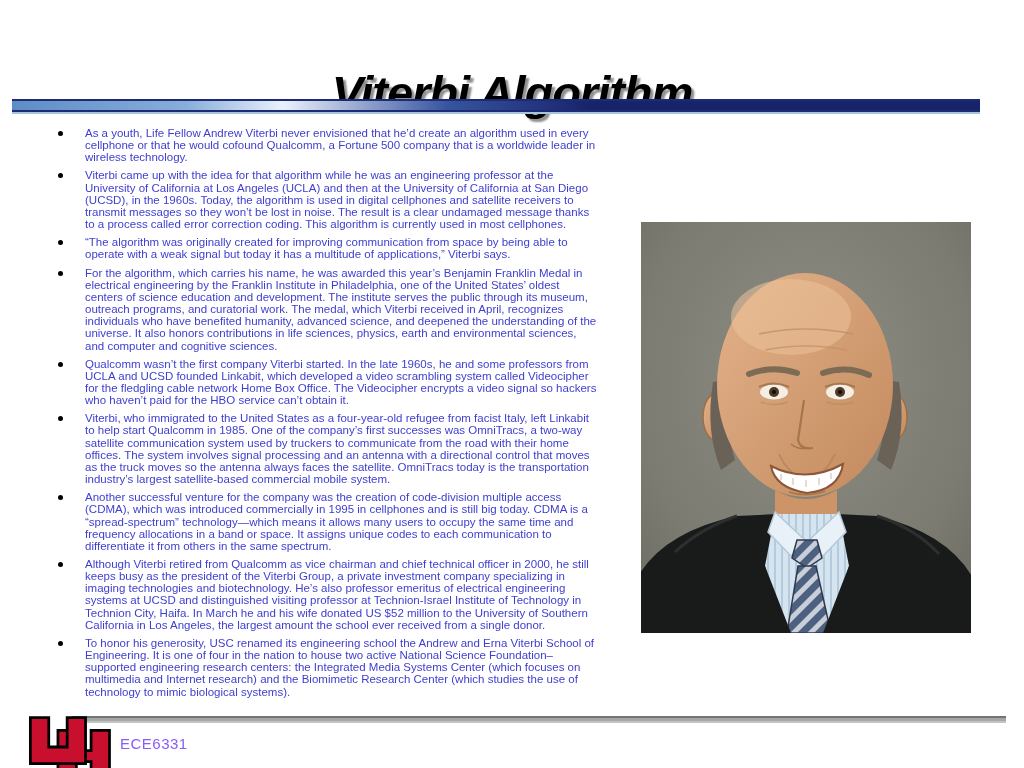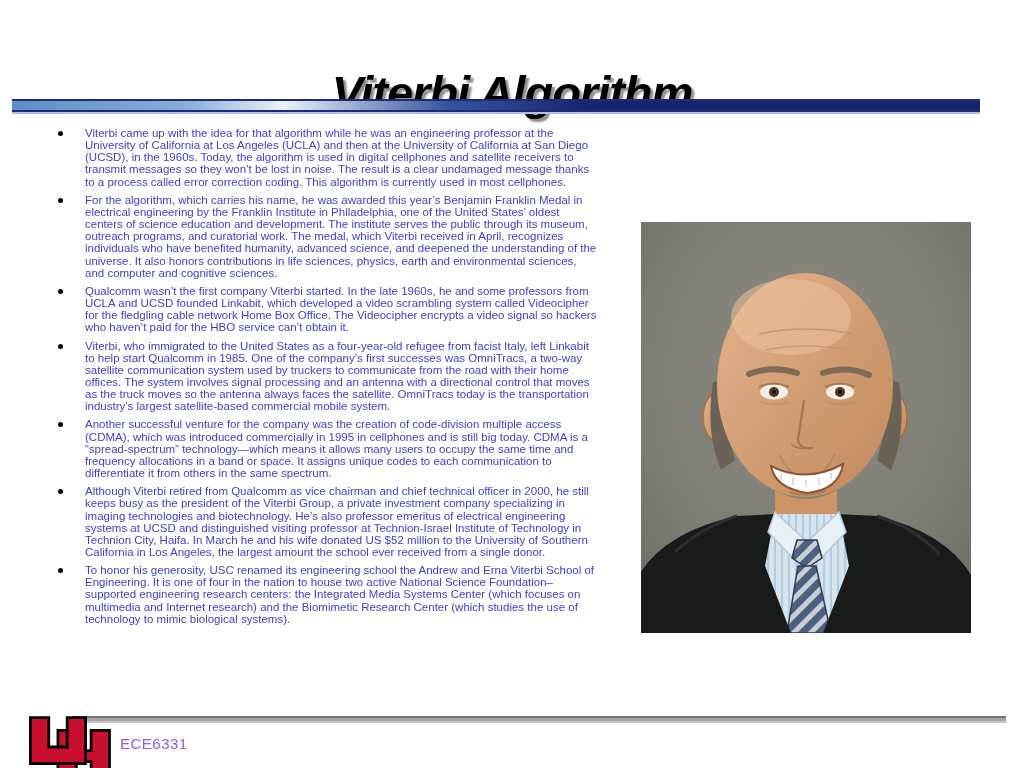--- a/index.html
+++ b/index.html
@@ -49,21 +49,23 @@
   }
 </style>
 </head>
 <body>
 
 <h1 class="slide-title">Viterbi Algorithm</h1>
 
 <div class="title-divider"></div>
 
 <ul class="bullet-list">
+  <li>As a youth, Life Fellow Andrew Viterbi never envisioned that he’d create an algorithm used in every cellphone or that he would cofound Qualcomm, a Fortune 500 company that is a worldwide leader in wireless technology.</li>
   <li>Viterbi came up with the idea for that algorithm while he was an engineering professor at the University of California at Los Angeles (UCLA) and then at the University of California at San Diego (UCSD), in the 1960s. Today, the algorithm is used in digital cellphones and satellite receivers to transmit messages so they won’t be lost in noise. The result is a clear undamaged message thanks to a process called error correction coding. This algorithm is currently used in most cellphones.</li>
+  <li>“The algorithm was originally created for improving communication from space by being able to operate with a weak signal but today it has a multitude of applications,” Viterbi says.</li>
   <li>For the algorithm, which carries his name, he was awarded this year’s Benjamin Franklin Medal in electrical engineering by the Franklin Institute in Philadelphia, one of the United States’ oldest centers of science education and development. The institute serves the public through its museum, outreach programs, and curatorial work. The medal, which Viterbi received in April, recognizes individuals who have benefited humanity, advanced science, and deepened the understanding of the universe. It also honors contributions in life sciences, physics, earth and environmental sciences, and computer and cognitive sciences.</li>
   <li>Qualcomm wasn’t the first company Viterbi started. In the late 1960s, he and some professors from UCLA and UCSD founded Linkabit, which developed a video scrambling system called Videocipher for the fledgling cable network Home Box Office. The Videocipher encrypts a video signal so hackers who haven’t paid for the HBO service can’t obtain it.</li>
   <li>Viterbi, who immigrated to the United States as a four-year-old refugee from facist Italy, left Linkabit to help start Qualcomm in 1985. One of the company’s first successes was OmniTracs, a two-way satellite communication system used by truckers to communicate from the road with their home offices. The system involves signal processing and an antenna with a directional control that moves as the truck moves so the antenna always faces the satellite. OmniTracs today is the transportation industry’s largest satellite-based commercial mobile system.</li>
   <li>Another successful venture for the company was the creation of code-division multiple access (CDMA), which was introduced commercially in 1995 in cellphones and is still big today. CDMA is a “spread-spectrum” technology—which means it allows many users to occupy the same time and frequency allocations in a band or space. It assigns unique codes to each communication to differentiate it from others in the same spectrum.</li>
   <li>Although Viterbi retired from Qualcomm as vice chairman and chief technical officer in 2000, he still keeps busy as the president of the Viterbi Group, a private investment company specializing in imaging technologies and biotechnology. He’s also professor emeritus of electrical engineering systems at UCSD and distinguished visiting professor at Technion-Israel Institute of Technology in Technion City, Haifa. In March he and his wife donated US $52 million to the University of Southern California in Los Angeles, the largest amount the school ever received from a single donor.</li>
   <li>To honor his generosity, USC renamed its engineering school the Andrew and Erna Viterbi School of Engineering. It is one of four in the nation to house two active National Science Foundation–supported engineering research centers: the Integrated Media Systems Center (which focuses on multimedia and Internet research) and the Biomimetic Research Center (which studies the use of technology to mimic biological systems).</li>
 </ul>
 
 <svg class="portrait" viewBox="0 0 330 411" xmlns="http://www.w3.org/2000/svg" aria-label="Portrait photo of Andrew Viterbi">
   <defs>

